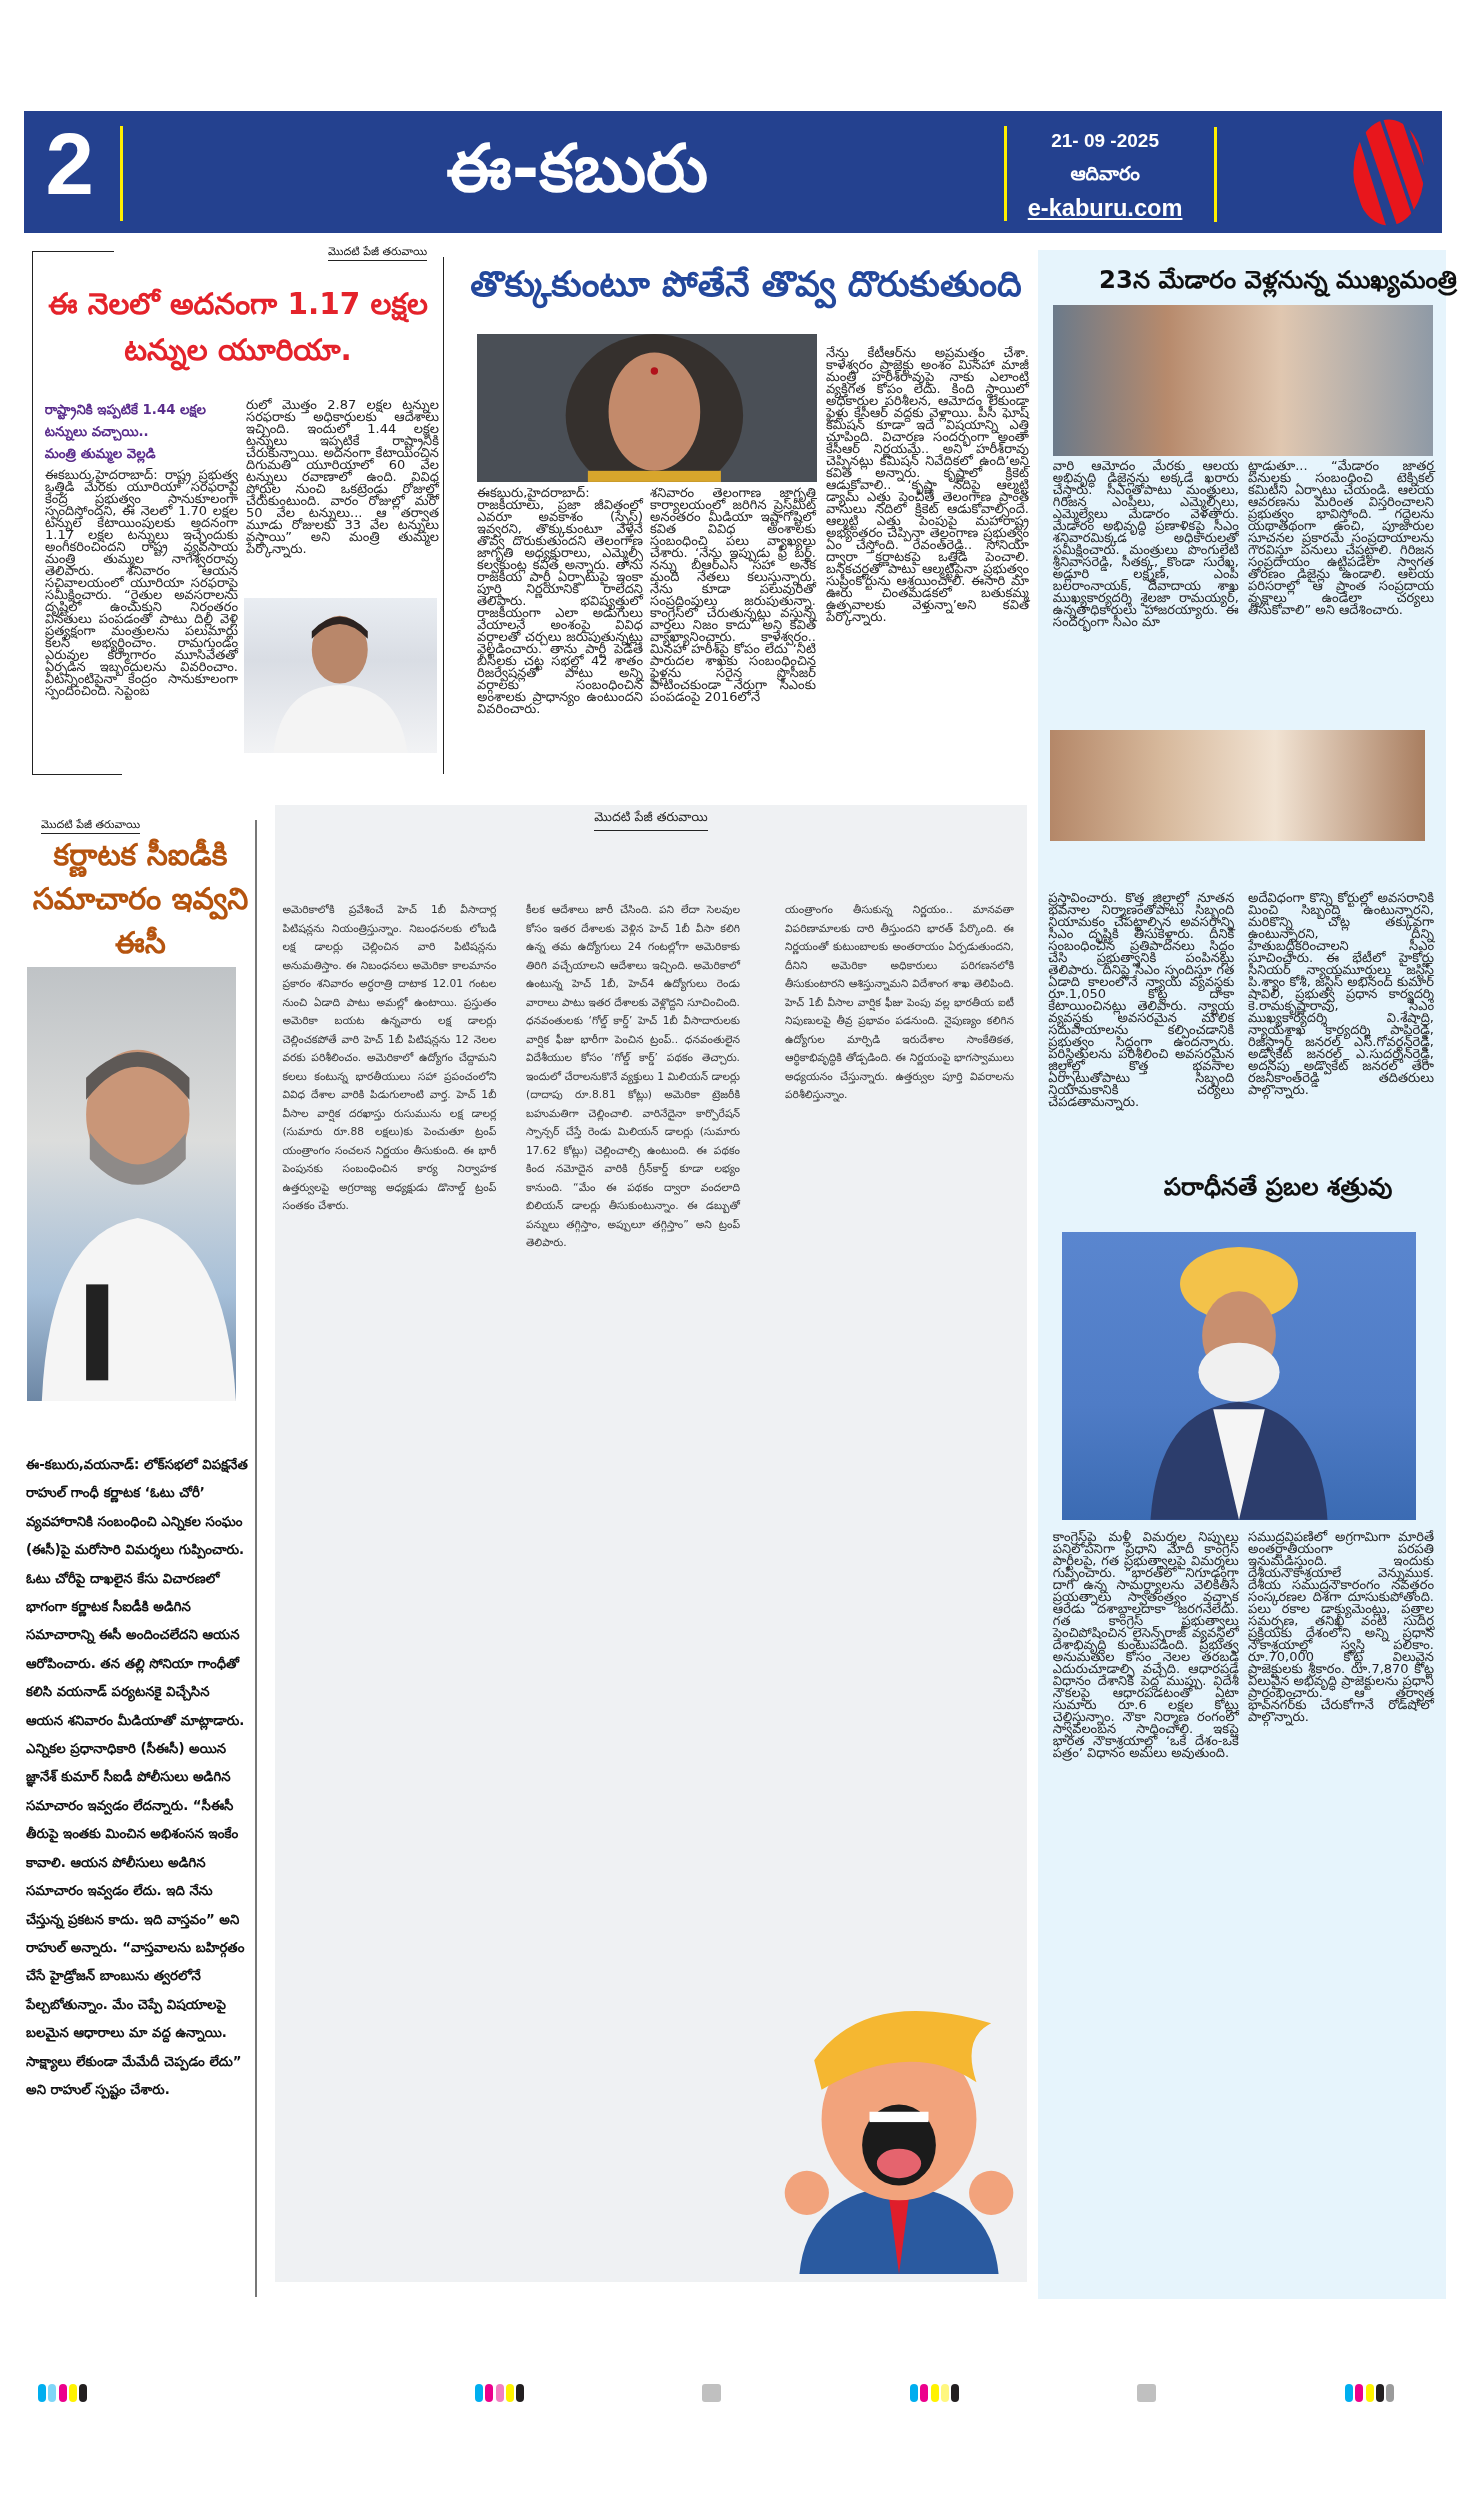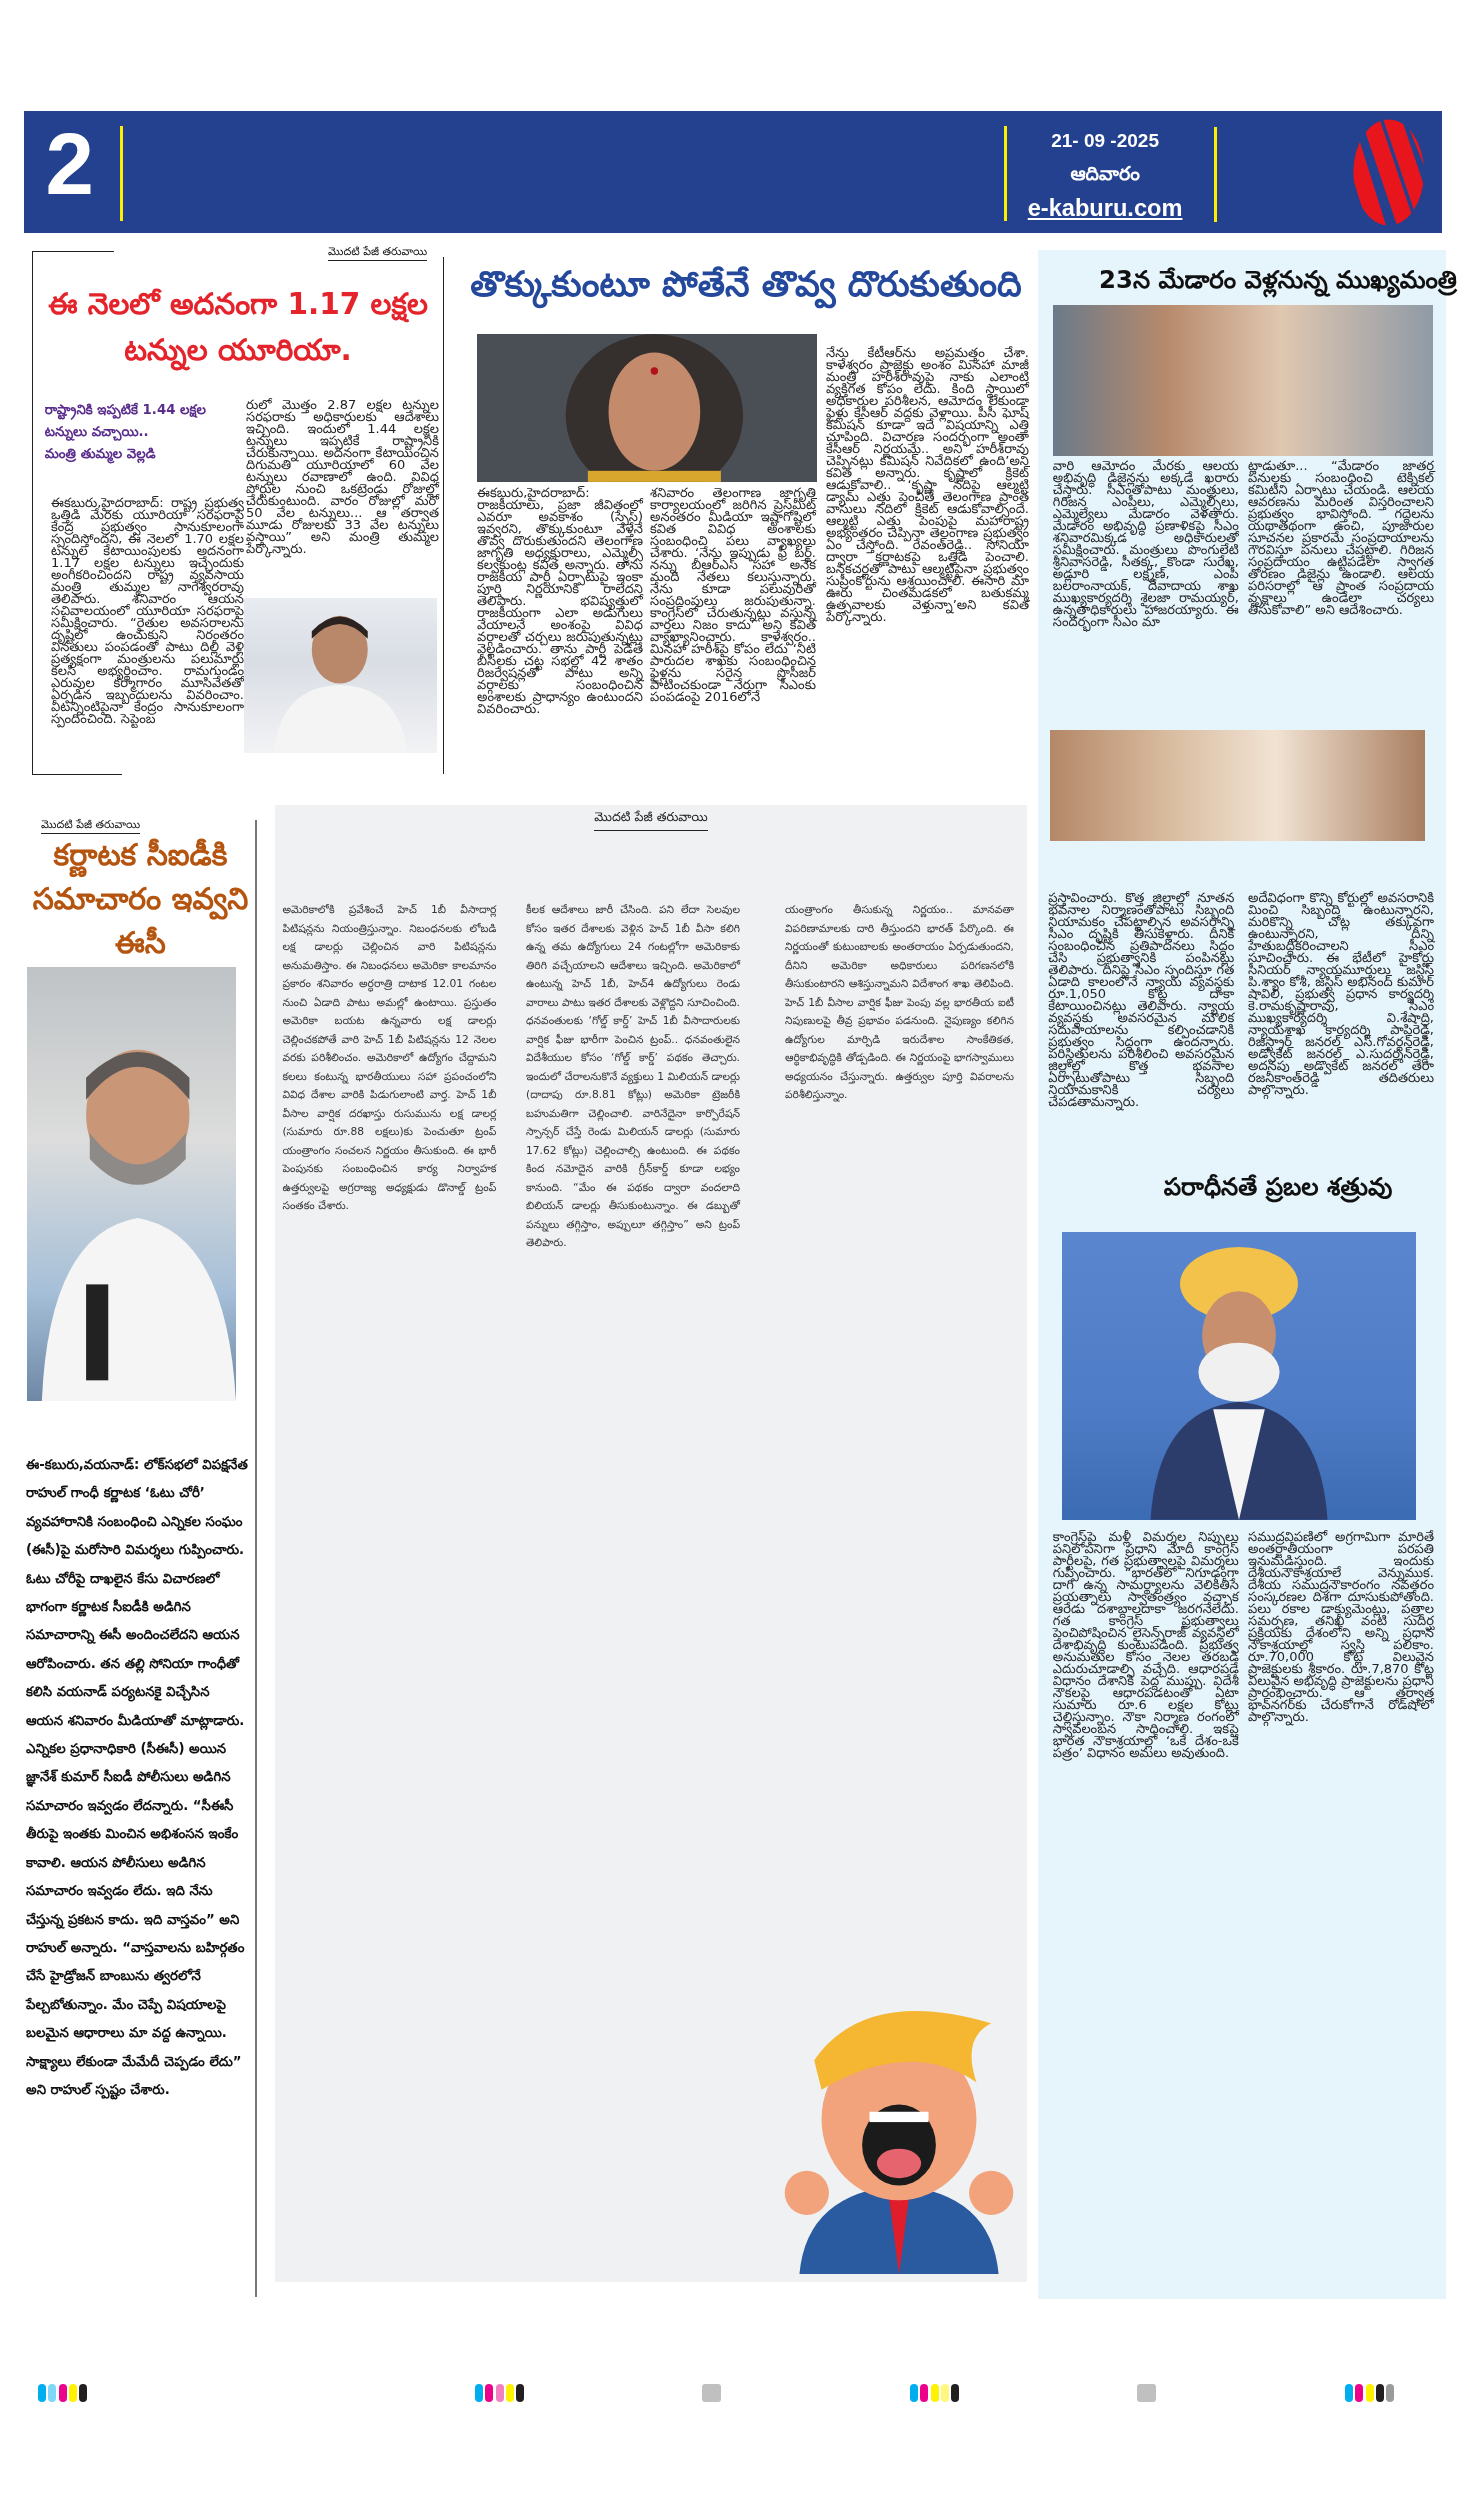--- a/index.html
+++ b/index.html
@@ -23,21 +23,21 @@
   .photo { position: absolute; overflow: hidden; }
 
   
   .urea { position: absolute; left: 32px; top: 251px; width: 410px; height: 524px; border-left: 1.5px solid #222; }
   .urea .top-line { position: absolute; left: 0; top: 0; width: 81px; border-top: 1.5px solid #222; }
   .urea .bot-line { position: absolute; left: 0; bottom: 0; width: 89px; border-top: 1.5px solid #222; }
   .urea-tag { position: absolute; left: 295px; top: -5.9px; font-size: 11px; border-bottom: 1.5px solid #222; }
   .urea-vline { position: absolute; left: 410px; top: 5.9px; height: 517px; border-left: 1.5px solid #222; }
   .urea-head { position: absolute; left: 0; top: 29.5px; width: 410px; text-align: center; font: bold 29.5px "DejaVu Sans", sans-serif; color: #e4232b; line-height: 46px; }
   .urea-sub { position: absolute; left: 11.8px; top: 148px; width: 177px; font-size: 13.3px; line-height: 22px; color: #5a2d8c; font-weight: bold; }
-  .urea-col1 { position: absolute; left: 18px; top: 218px; width: 193px; margin-top: 28px; }
+  .urea-col1 { position: absolute; left: 12px; top: 218px; width: 193px; }
   .urea-col2 { position: absolute; left: 213px; top: 148px; width: 193px; }
   .urea-photo { left: 211px; top: 347px; width: 193px; height: 155px; background: linear-gradient(180deg,#e9edf2 0%,#d9dde4 40%,#f2f3f5 100%); }
 
   
   .kav-head { position: absolute; left: 458px; top: 264px; width: 576px; text-align: center; font: bold 35px "DejaVu Sans", sans-serif; color: #24489c; }
   .kav-photo { left: 477px; top: 334px; width: 340px; height: 148px; background: radial-gradient(ellipse at 50% 40%, #c78e71 0%, #8d5a47 30%, #3a3838 60%, #515a63 100%); }
   .kav-col1 { position: absolute; left: 477px; top: 487px; width: 166px; }
   .kav-col2 { position: absolute; left: 650px; top: 487px; width: 166px; }
   .kav-col3 { position: absolute; left: 826px; top: 347px; width: 203px; }
 
@@ -65,20 +65,21 @@
   .reg { position: absolute; top: 2384px; display: flex; gap: 2.2px; }
   .reg span { display: block; width: 8.1px; height: 17.7px; border-radius: 4.4px; }
   .reg-gray { position: absolute; top: 2384px; width: 19px; height: 17.7px; border-radius: 3px; background: #c0c0c0; }
 </style>
 </head>
 <body>
 
 <header class="masthead">
   <div class="page-no">2</div>
   <div class="ybar" style="left:96px;top:14.8px;height:95px;"></div>
+  <div class="paper-title">ఈ-కబురు</div>
   <div class="ybar" style="left:980px;top:14.8px;height:95px;"></div>
   <div class="date-block">
     <div class="d1">21- 09 -2025</div>
     <div class="d2">ఆదివారం</div>
     <div class="d3">e-kaburu.com</div>
   </div>
   <div class="ybar" style="left:1190px;top:16.2px;height:95px;"></div>
   <svg class="logo" viewBox="0 0 110 148">
     <defs>
         <clipPath id="lg">

